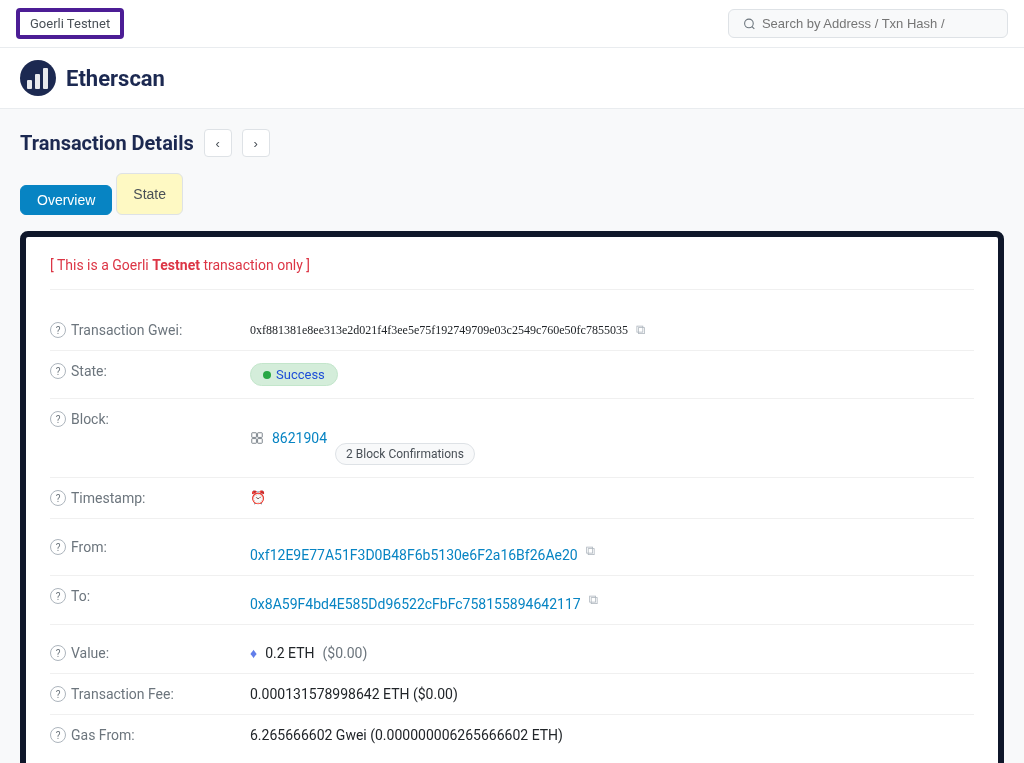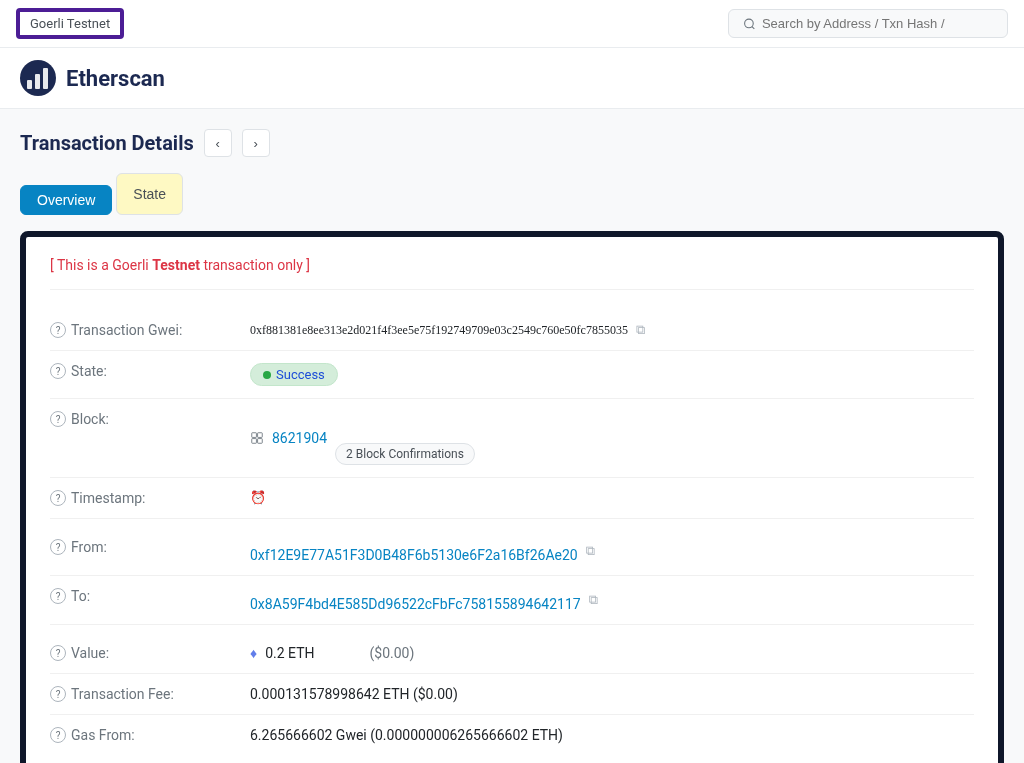--- a/index.html
+++ b/index.html
@@ -360,21 +360,21 @@
     <div class="detail-section-gap"></div>
 
     <div class="detail-row">
       <div class="row-label">
         <span class="help-icon">?</span>
         <span>Value:</span>
       </div>
       <div class="row-value">
         <span class="eth-icon">♦</span>
         <span>0.2 ETH</span>
-        <span style="color:#6c757d;margin-left:47px;">($0.00)</span>
+        <span style="color:#6c757d;">($0.00)</span>
       </div>
     </div>
 
     <div class="detail-row">
       <div class="row-label">
         <span class="help-icon">?</span>
         <span>Transaction Fee:</span>
       </div>
       <div class="row-value">
         <span>0.000131578998642 ETH ($0.00)</span>

